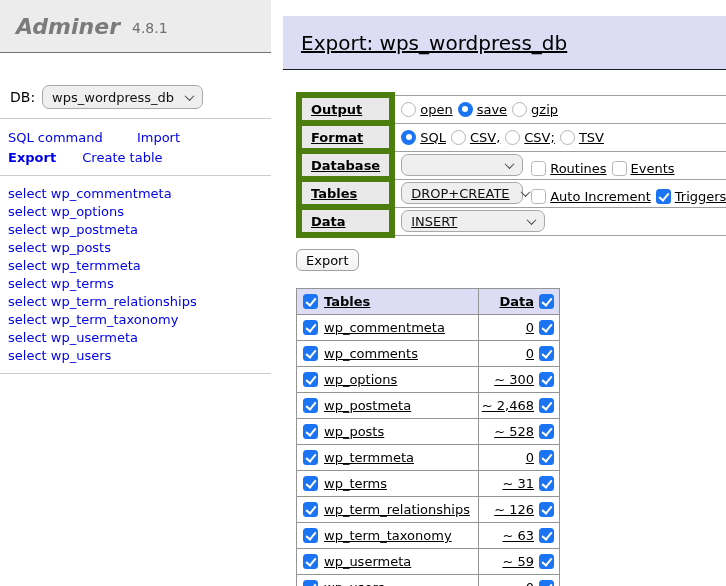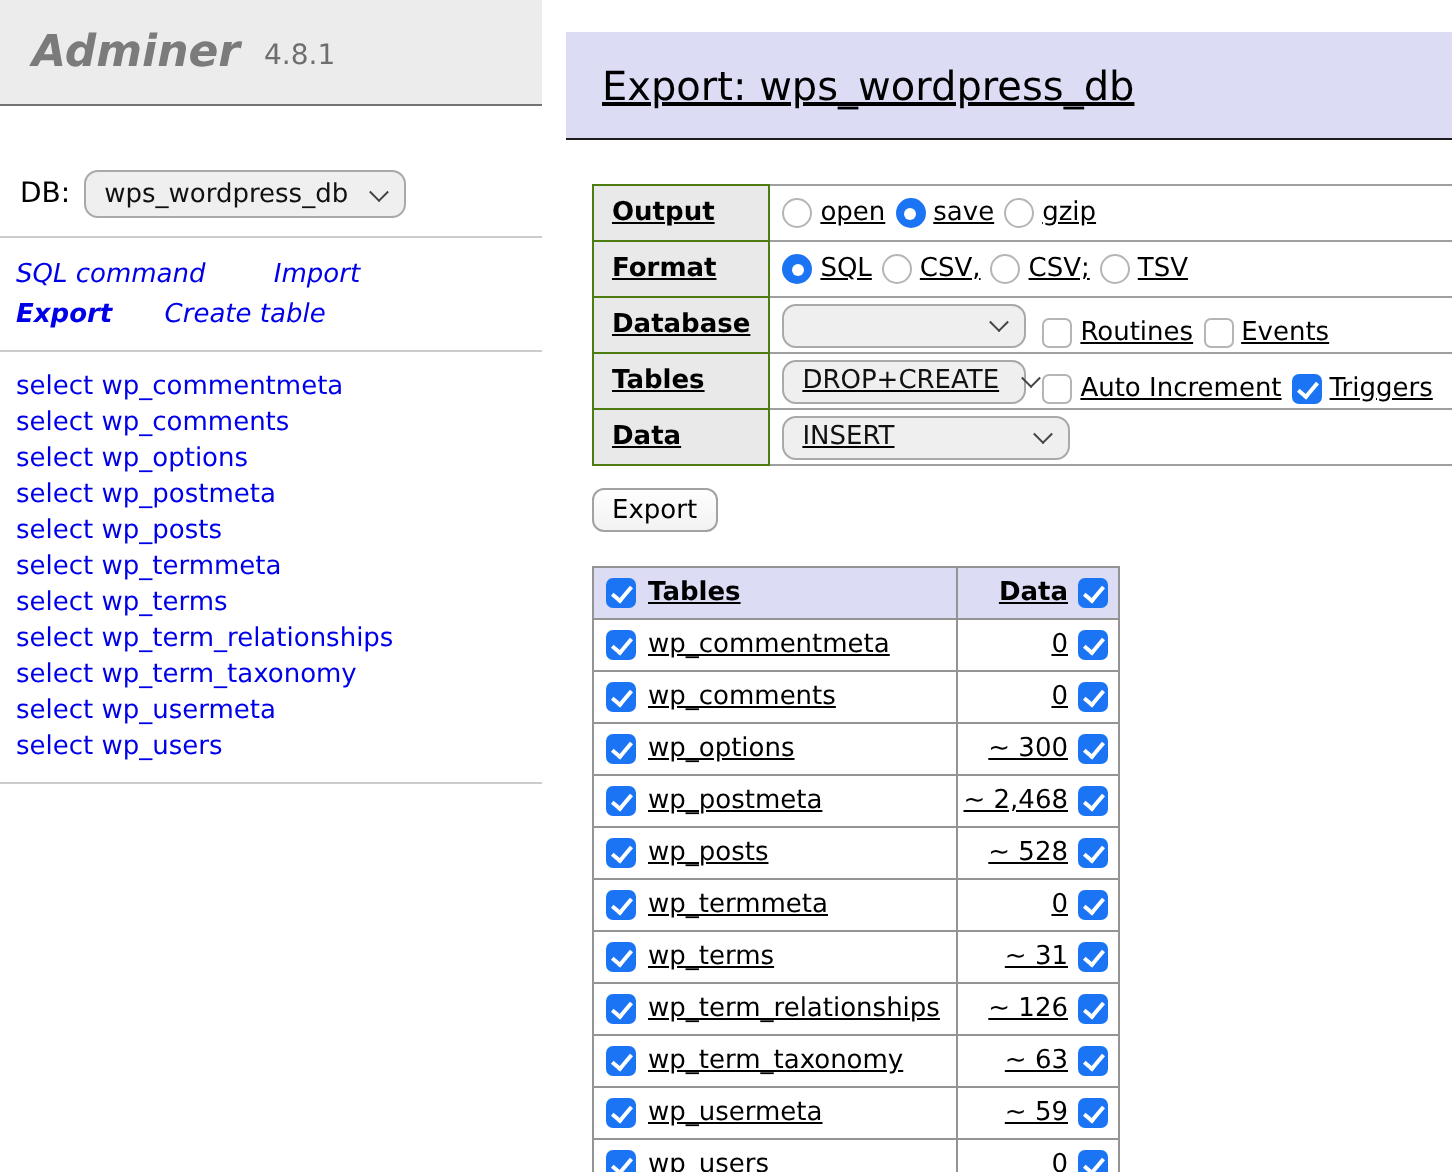--- a/index.html
+++ b/index.html
@@ -17,21 +17,21 @@
     height:53px; background:#ececec; border-bottom:1px solid #737373;
     display:flex; align-items:center; padding-left:16px;
   }
   .brand { font-style:italic; font-weight:bold; font-size:22px; color:#7b7b7b; }
   .version { font-size:14px; color:#6e6e6e; margin-left:12px; padding-top:4px; }
   .dbrow { margin:32px 0 0 10px; display:flex; align-items:center; gap:7px; font-size:14px; }
   .sidebar hr { border:none; border-top:1px solid #ccc; margin:0; }
   .hr1 { margin-top:9px !important; }
   .hr2 { margin-top:7px !important; }
   .hr3 { margin-top:8px !important; }
-  .nav { margin:9px 0 0 8px; line-height:20px;font-style:italic; }
+  .nav { margin:9px 0 0 8px; line-height:20px; }
   .nav a { color:#0000e8; }
   .nav .gap1 { margin-left:30px; }
   .nav .gap2 { margin-left:22px; }
   .nav .current { font-weight:bold; }
   .tlinks { margin:9px 0 0 8px; display:flex; flex-direction:column; line-height:18px; }
   .tlinks a { color:#0000e8; }
 
   
   .select {
     display:inline-flex; align-items:center; justify-content:space-between;
@@ -58,21 +58,21 @@
   .opt { display:inline-flex; align-items:center; gap:4px; margin-right:5px; white-space:nowrap; }
 
   
   .main { position:absolute; left:283px; top:16px; width:443px;text-decoration:underline; }
   .h2 { height:54px; background:#dcdcf5; border-bottom:1px solid #1c1c1c;
         display:flex; align-items:center; padding-left:18px; font-size:20px; font-weight:normal; }
   .content { padding:22px 0 0 13px; }
 
   .form-table { border-collapse:collapse; width:410px; }
   .form-table th {
-    background:#e9e9e9; border:1px solid #4d7c0f; text-align:left;
+    background:#e9e9e9; border:6px solid #4d7c0f; text-align:left;
     font-size:13px; font-weight:bold; width:86px; padding:0 9px; height:28px;
   }
   .form-table td { border:1px solid #9f9f9f; padding:0 6px; height:28px; }
   .cell-flex { display:flex; align-items:flex-end; gap:0; }
   .after-select { margin-left:8px; }
 
   .export-btn {
     margin-top:11px; font-family:inherit; font-size:13px; color:#000;
     background:linear-gradient(#fefefe,#f2f2f2); border:1px solid #a2a2a2;
     border-radius:6px; height:22px; padding:0 9px; cursor:pointer;
@@ -115,21 +115,20 @@
       <a class="gap2">Create table</a>
     </div>
   </div>
 
   <hr class="hr2">
 
   <div class="tlinks">
 
       <a>select wp_commentmeta</a>
 
-      <a>select wp_comments</a>
 
       <a>select wp_options</a>
 
       <a>select wp_postmeta</a>
 
       <a>select wp_posts</a>
 
       <a>select wp_termmeta</a>
 
       <a>select wp_terms</a>

